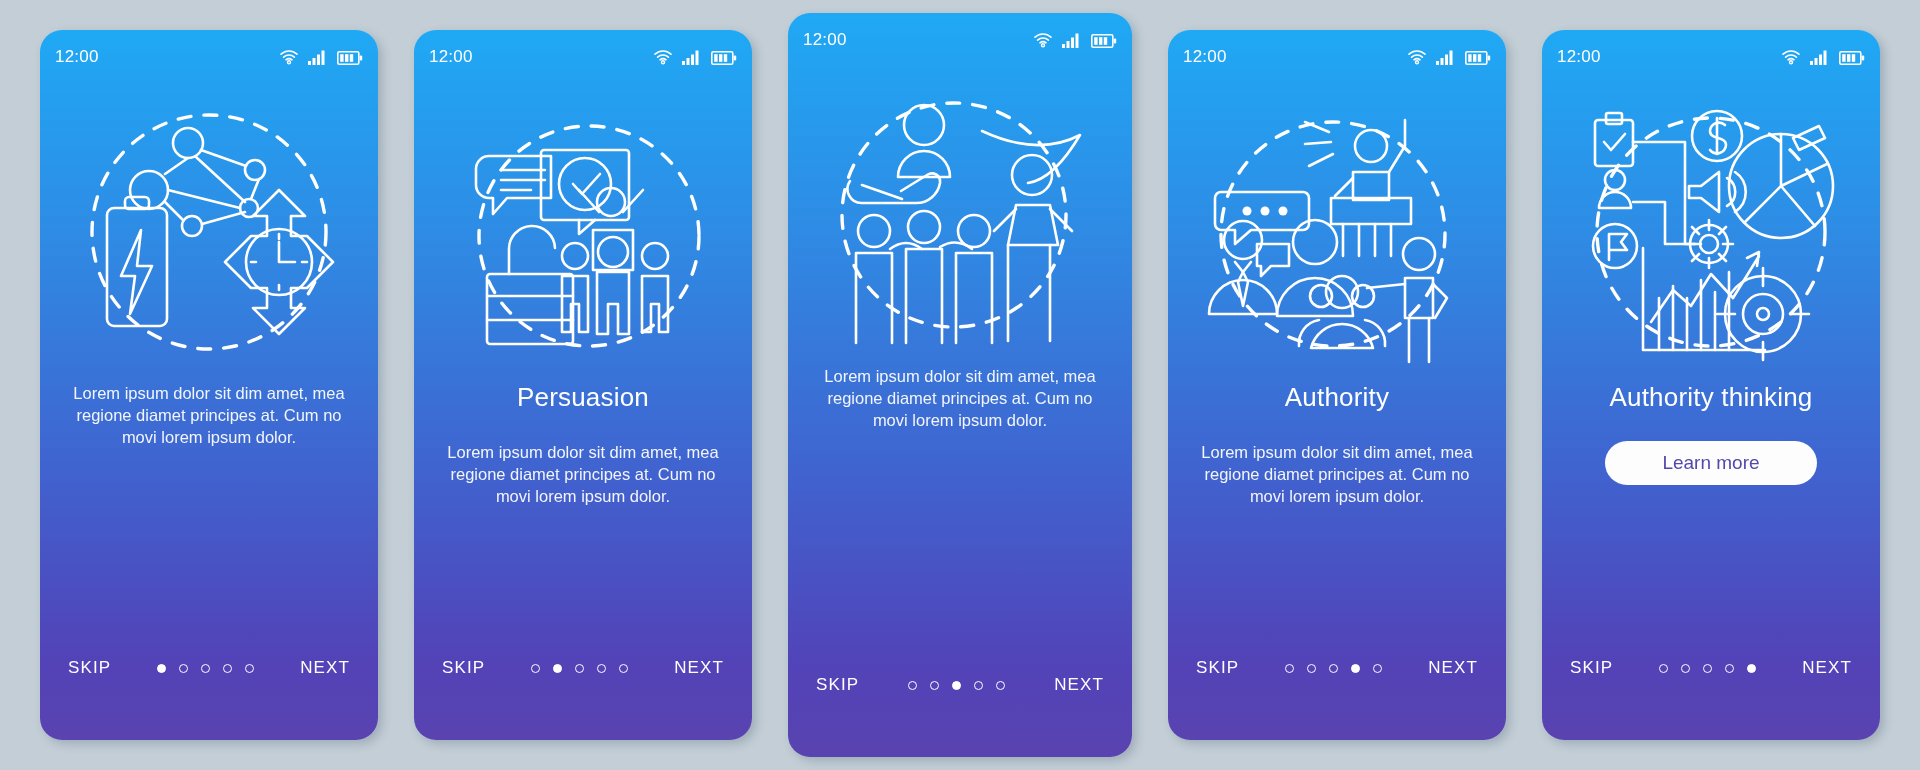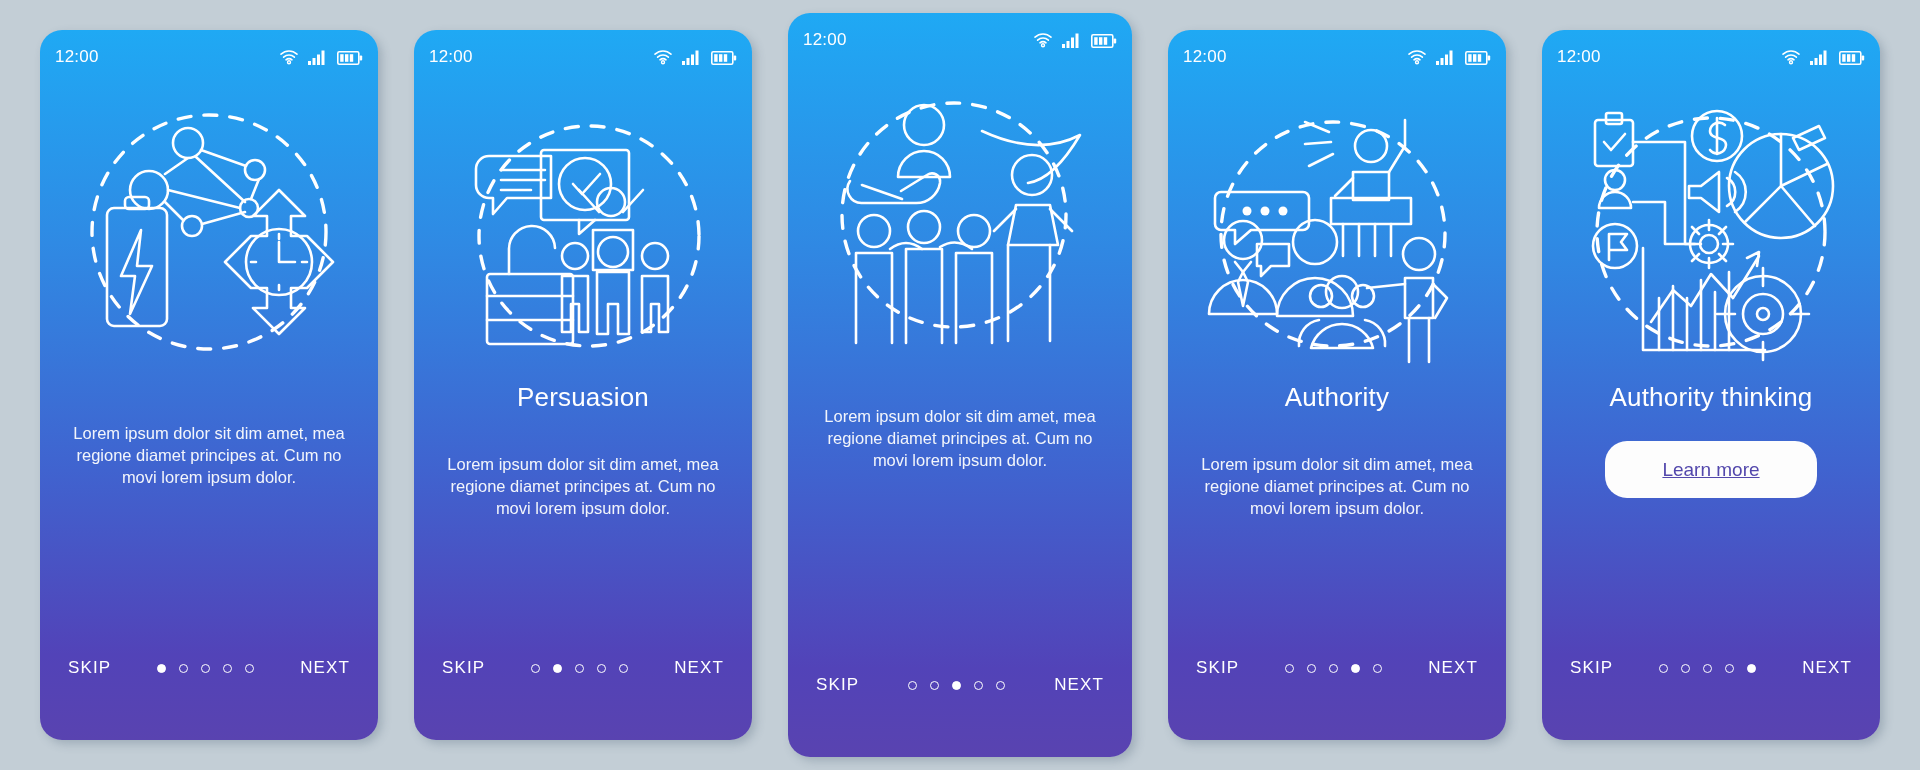--- a/index.html
+++ b/index.html
@@ -63,37 +63,35 @@
     font-size: 26px;
     font-weight: 400;
     letter-spacing: .2px;
     margin-bottom: 28px;
   }
   .body-text {
     font-size: 16.5px;
     line-height: 1.34;
     font-weight: 400;
     color: #f2f5fb;
-    margin-top: 40px;
   }
   .cta {
     margin: 26px auto 0;
     display: block;
     width: 212px;
-    height: 57px;
+    height: 44px;
     border-radius: 22px;
     background: #fdfdfd;
     color: #5348ac;
     font-size: 19px;
     font-family: "Liberation Sans", sans-serif;
     border: none;
     cursor: pointer;
     line-height: 44px;
     text-align: center;
-    text-decoration: underline;
   }
   
   .nav {
     position: absolute;
     left: 0; right: 0;
     bottom: 58px;
     padding: 0 26px;
     display: flex;
     align-items: center;
     justify-content: space-between;

